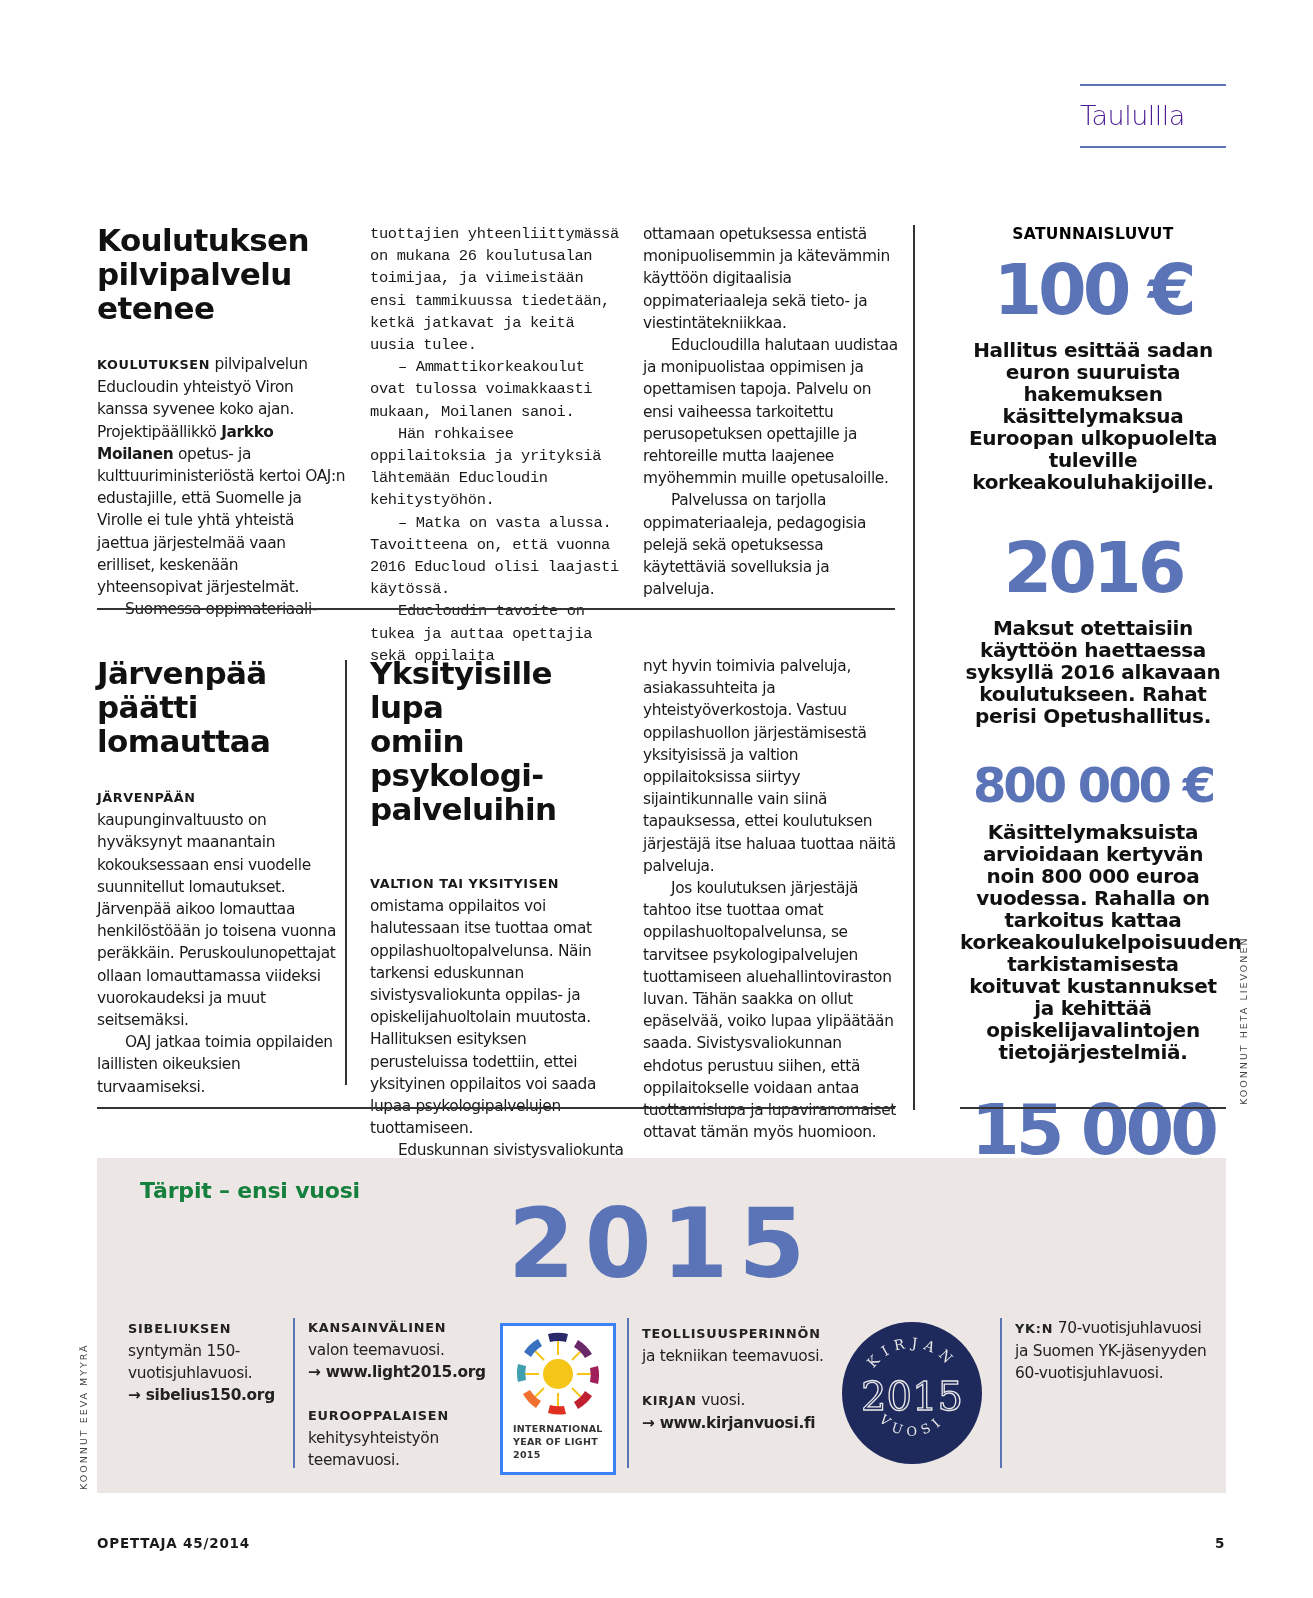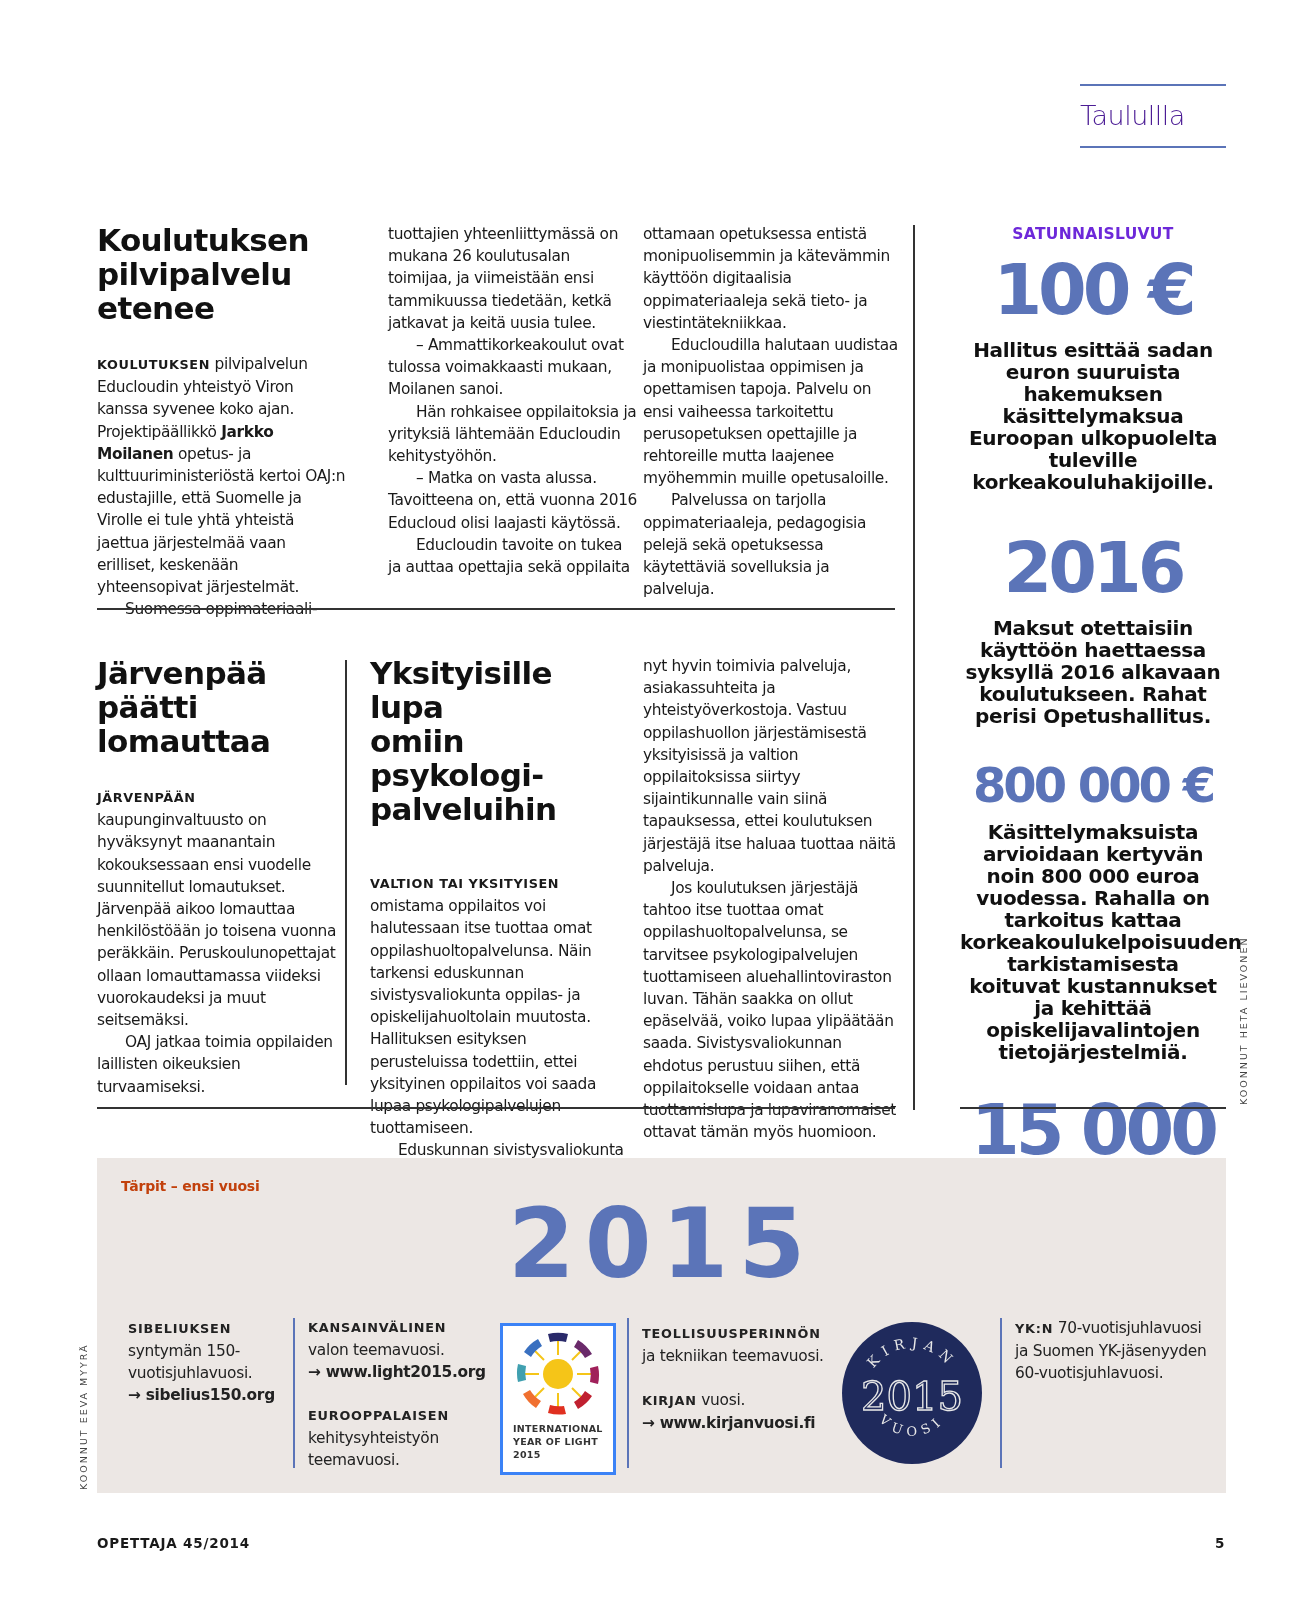--- a/index.html
+++ b/index.html
@@ -8,27 +8,27 @@
   .section-tag { left:1080px; top:84px; width:146px; border-top:2px solid #5b74b8; border-bottom:2px solid #5b74b8; height:60px; }
   .section-tag span { display:block; text-align:left; color:#4c1d95; font-size:27px; line-height:60px; font-family:"DejaVu Sans", sans-serif; font-weight:300; letter-spacing:-0.5px; }
   .col { font-size:15.4px; line-height:22.2px; font-family:"DejaVu Sans", sans-serif; letter-spacing:-0.35px; }
   .col p { margin:0; }
   .col p.ind { text-indent:28px; }
   .headline { font-family:"DejaVu Sans", sans-serif; font-weight:bold; font-size:31px; line-height:34px; letter-spacing:-0.6px; color:#111; margin:0; }
   .lead { font-weight:bold; font-size:12.8px; letter-spacing:0.6px; }
   .hr { position:absolute; height:2px; background:#333; }
   .vr { position:absolute; width:2px; background:#333; }
   .facts { left:960px; top:225px; width:266px; text-align:center; }
-  .facts .kicker { color:#6d28d9; font-weight:bold; font-size:15.5px; letter-spacing:0.3px; font-family:"DejaVu Sans", sans-serif; }
+  .facts .kicker { color:#000000; font-weight:bold; font-size:15.5px; letter-spacing:0.3px; font-family:"DejaVu Sans", sans-serif; }
   .facts .big { color:#5b74b8; font-weight:bold; font-family:"DejaVu Sans", sans-serif; letter-spacing:-4px; line-height:1; }
   .facts .desc { font-weight:bold; font-size:20px; line-height:22px; font-family:"DejaVu Sans", sans-serif; letter-spacing:-0.3px; color:#111; }
   .facts .link { font-size:15.4px; font-family:"DejaVu Sans", sans-serif; }
   .credit { font-size:9.5px; letter-spacing:2px; color:#444; font-family:"DejaVu Sans", sans-serif; white-space:nowrap; transform-origin:left top; }
   .box { left:97px; top:1158px; width:1129px; height:335px; background:#ece7e4; }
-  .box-title { left:121px; top:1178px; color:#c2410c; font-weight:bold; font-size:14px; font-family:"DejaVu Sans", sans-serif; letter-spacing:-0.2px; }
+  .box-title { left:140px; top:1178px; color:#15803d; font-weight:bold; font-size:22px; font-family:"DejaVu Sans", sans-serif; letter-spacing:-0.2px; }
   .year { left:508px; top:1196px; color:#5b74b8; font-weight:bold; font-size:96px; font-family:"DejaVu Sans", sans-serif; letter-spacing:10px; line-height:1; }
   .tip { font-size:15.4px; line-height:22px; font-family:"DejaVu Sans", sans-serif; letter-spacing:-0.3px; color:#222; }
   .tip .cap { font-weight:bold; font-size:12.8px; letter-spacing:0.8px; }
   .tip .lnk { font-weight:bold; }
   .tip p { margin:0; }
   .bluevr { position:absolute; width:2px; background:#5b74b8; }
   .iyl { left:500px; top:1323px; width:110px; height:146px; background:#fff; border:3px solid #3b82f6; }
   .iyl .txt { position:absolute; left:10px; top:96px; font-size:9.5px; font-weight:bold; line-height:13px; color:#333; letter-spacing:0.3px; font-family:"DejaVu Sans", sans-serif; }
   .kirjan { left:842px; top:1322px; width:140px; height:142px; border-radius:50%; background:#1f2a5c; }
   .footer-left { left:97px; top:1535px; font-size:13.5px; font-weight:bold; letter-spacing:0.8px; font-family:"DejaVu Sans", sans-serif; }
@@ -45,21 +45,21 @@
   <h2 class="headline">
     <span>Koulutuksen</span><br>
     <span>pilvipalvelu</span><br>
     <span>etenee</span>
   </h2>
 </div>
 <div class="abs col" style="left:97px; top:353px; width:250px;">
   <p><span class="lead">KOULUTUKSEN</span><span> pilvipalvelun Educloudin yhteistyö Viron kanssa syvenee koko ajan. Projektipäällikkö </span><b>Jarkko Moilanen</b><span> opetus- ja kulttuuriministeriöstä kertoi OAJ:n edustajille, että Suomelle ja Virolle ei tule yhtä yhteistä jaettua järjestelmää vaan erilliset, keskenään yhteensopivat järjestelmät.</span></p>
   <p class="ind">Suomessa oppimateriaali-</p>
 </div>
-<div class="abs col" style="left:388px; top:223px; width:250px;">
+<div class="abs col" style="left:370px; top:223px; width:250px;font-family:Liberation Mono, monospace;">
   <p>tuottajien yhteenliittymässä on mukana 26 koulutusalan toimijaa, ja viimeistään ensi tammikuussa tiedetään, ketkä jatkavat ja keitä uusia tulee.</p>
   <p class="ind">– Ammattikorkeakoulut ovat tulossa voimakkaasti mukaan, Moilanen sanoi.</p>
   <p class="ind">Hän rohkaisee oppilaitoksia ja yrityksiä lähtemään Educloudin kehitystyöhön.</p>
   <p class="ind">– Matka on vasta alussa. Tavoitteena on, että vuonna 2016 Educloud olisi laajasti käytössä.</p>
   <p class="ind">Educloudin tavoite on tukea ja auttaa opettajia sekä oppilaita</p>
 </div>
 <div class="abs col" style="left:643px; top:223px; width:255px;">
   <p>ottamaan opetuksessa entistä monipuolisemmin ja kätevämmin käyttöön digitaalisia oppimateriaaleja sekä tieto- ja viestintätekniikkaa.</p>
   <p class="ind">Educloudilla halutaan uudistaa ja monipuolistaa oppimisen ja opettamisen tapoja. Palvelu on ensi vaiheessa tarkoitettu perusopetuksen opettajille ja rehtoreille mutta laajenee myöhemmin muille opetusaloille.</p>
   <p class="ind">Palvelussa on tarjolla oppimateriaaleja, pedagogisia pelejä sekä opetuksessa käytettäviä sovelluksia ja palveluja.</p>

